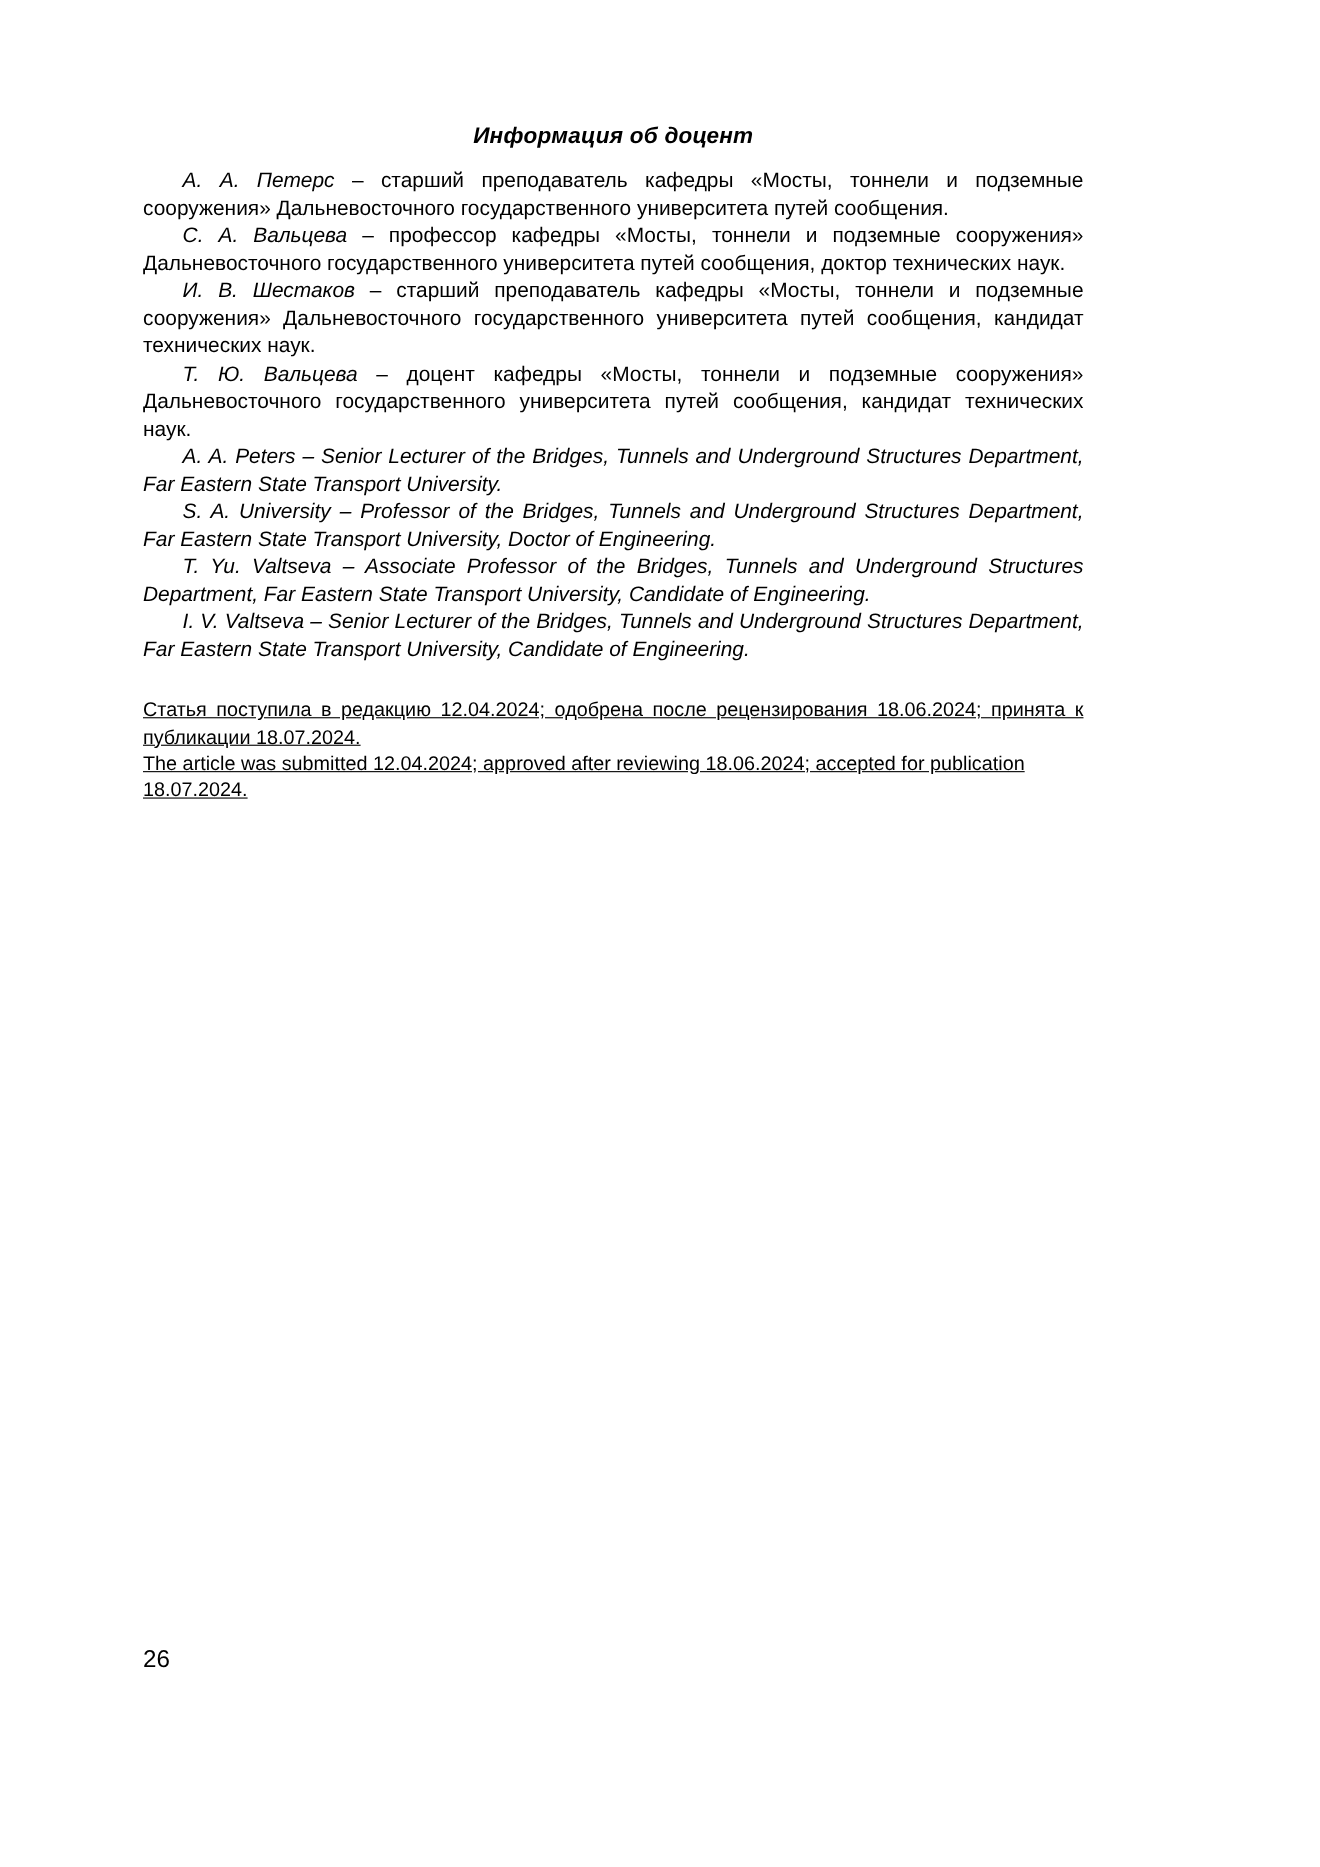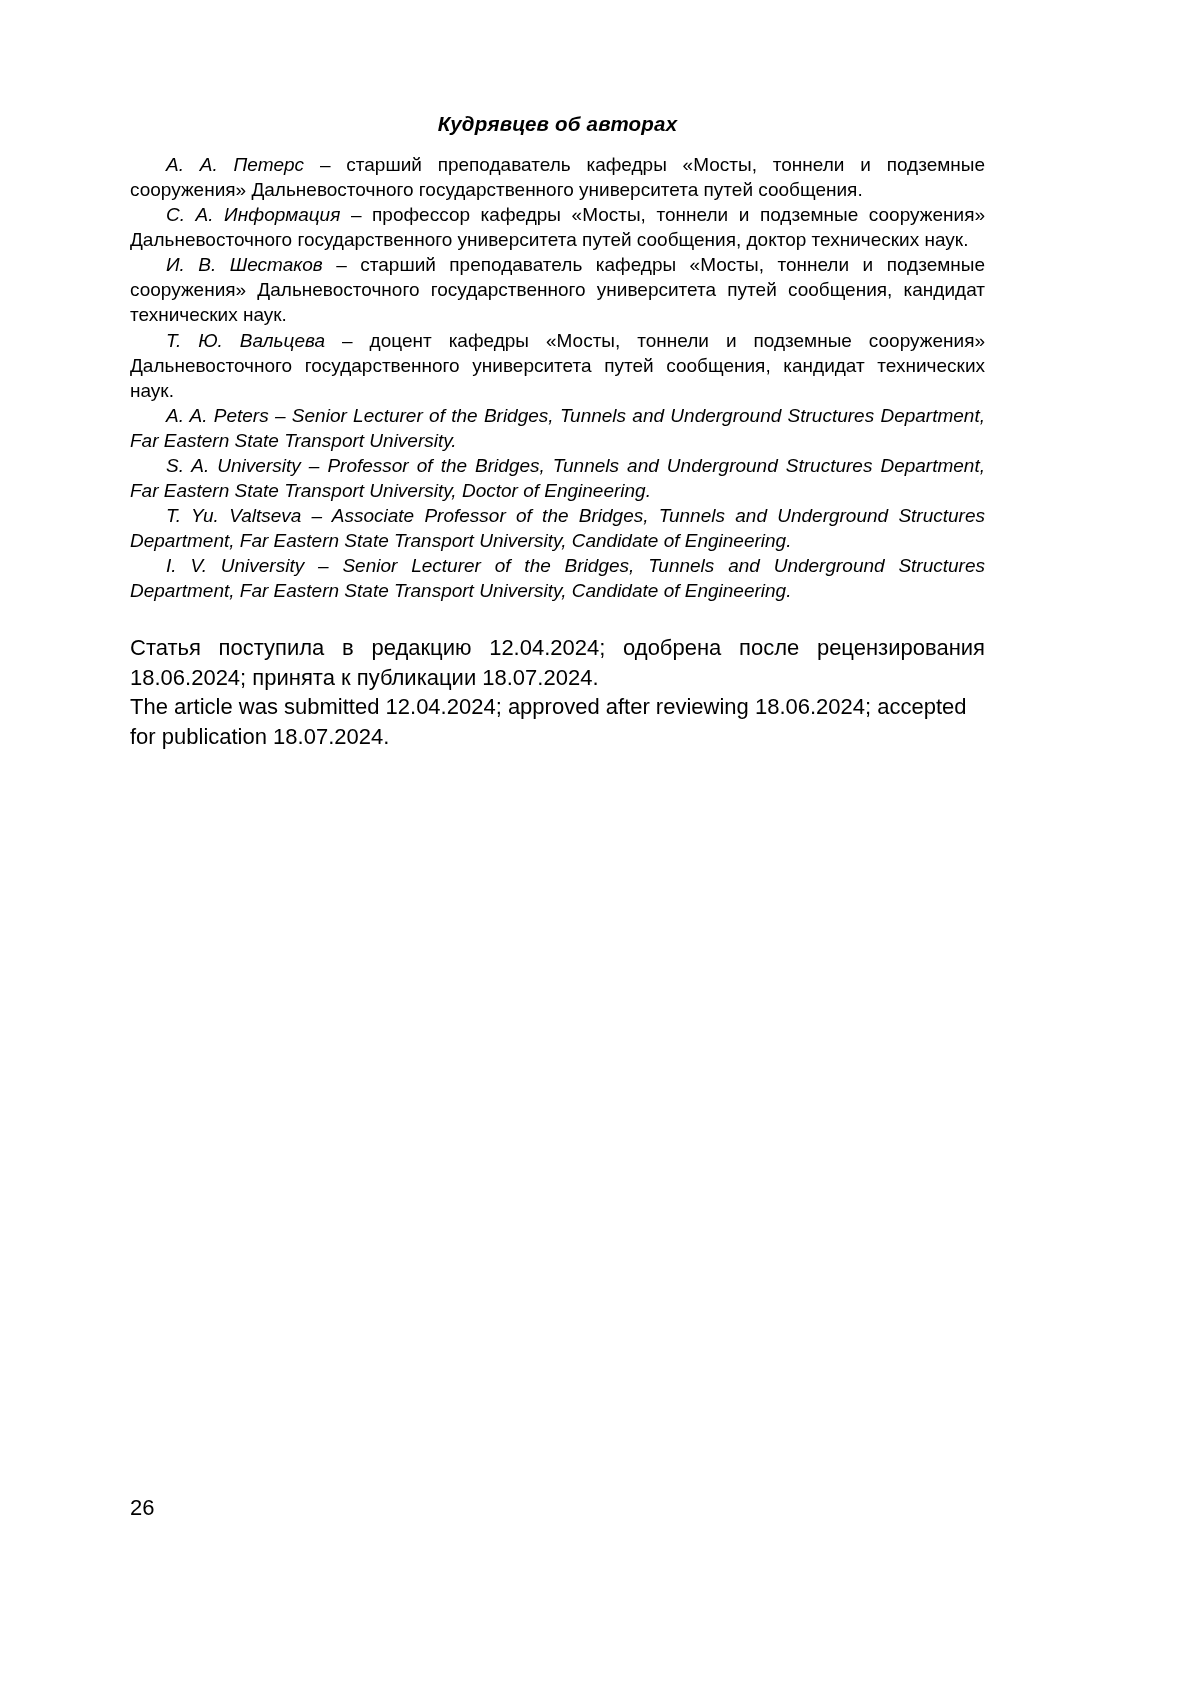--- a/index.html
+++ b/index.html
@@ -55,57 +55,58 @@
   .en p.entry {
     font-style: italic;
   }
   .en p.entry .nm {
   }
   .dates {
     margin-top: 30px;
   }
   p.date-line {
     margin: 0;
-    font-size: 22px;
+    font-size: 18px;
     line-height: 1.34;
     text-align: justify;
     text-indent: 0;
+    text-decoration: underline;
   }
   p.date-line.nj {
     text-align: left;
   }
   .page-number {
     position: absolute;
     left: 130px;
     top: 1495px;
     font-size: 22px;
   }
 </style>
 </head>
 <body>
 
 <div class="page">
 
   <div class="content">
 
-    <h2 class="section-title">Кудрявцев об авторах</h2>
+    <h2 class="section-title">Информация об доцент</h2>
 
     <div class="ru">
       <p class="entry"><span class="nm">А. А. Петерс</span><span> – старший преподаватель кафедры «Мосты, тоннели и подземные сооружения» Дальневосточного государственного университета путей сообщения.</span></p>
-      <p class="entry"><span class="nm">С. А. Информация</span><span> – профессор кафедры «Мосты, тоннели и подземные сооружения» Дальневосточного государственного университета путей сообщения, доктор технических наук.</span></p>
+      <p class="entry"><span class="nm">С. А. Вальцева</span><span> – профессор кафедры «Мосты, тоннели и подземные сооружения» Дальневосточного государственного университета путей сообщения, доктор технических наук.</span></p>
       <p class="entry"><span class="nm">И. В. Шестаков</span><span> – старший преподаватель кафедры «Мосты, тоннели и подземные сооружения» Дальневосточного государственного университета путей сообщения, кандидат технических наук.</span></p>
       <p class="entry"><span class="nm">Т. Ю. Вальцева</span><span> – доцент кафедры «Мосты, тоннели и подземные сооружения» Дальневосточного государственного университета путей сообщения, кандидат технических наук.</span></p>
     </div>
 
 
     <div class="en">
       <p class="entry"><span class="nm">A. A. Peters</span><span> – Senior Lecturer of the Bridges, Tunnels and Underground Structures Department, Far Eastern State Transport University.</span></p>
       <p class="entry"><span class="nm">S. A. University</span><span> – Professor of the Bridges, Tunnels and Underground Structures Department, Far Eastern State Transport University, Doctor of Engineering.</span></p>
       <p class="entry"><span class="nm">T. Yu. Valtseva</span><span> – Associate Professor of the Bridges, Tunnels and Underground Structures Department, Far Eastern State Transport University, Candidate of Engineering.</span></p>
-      <p class="entry"><span class="nm">I. V. University</span><span> – Senior Lecturer of the Bridges, Tunnels and Underground Structures Department, Far Eastern State Transport University, Candidate of Engineering.</span></p>
+      <p class="entry"><span class="nm">I. V. Valtseva</span><span> – Senior Lecturer of the Bridges, Tunnels and Underground Structures Department, Far Eastern State Transport University, Candidate of Engineering.</span></p>
     </div>
 
     <div class="dates">
       <p class="date-line">Статья поступила в редакцию 12.04.2024; одобрена после рецензирования 18.06.2024; принята к публикации 18.07.2024.</p>
       <p class="date-line nj">The article was submitted 12.04.2024; approved after reviewing 18.06.2024; accepted for publication 18.07.2024.</p>
     </div>
 
   </div>
 
   <div class="page-number">26</div>

